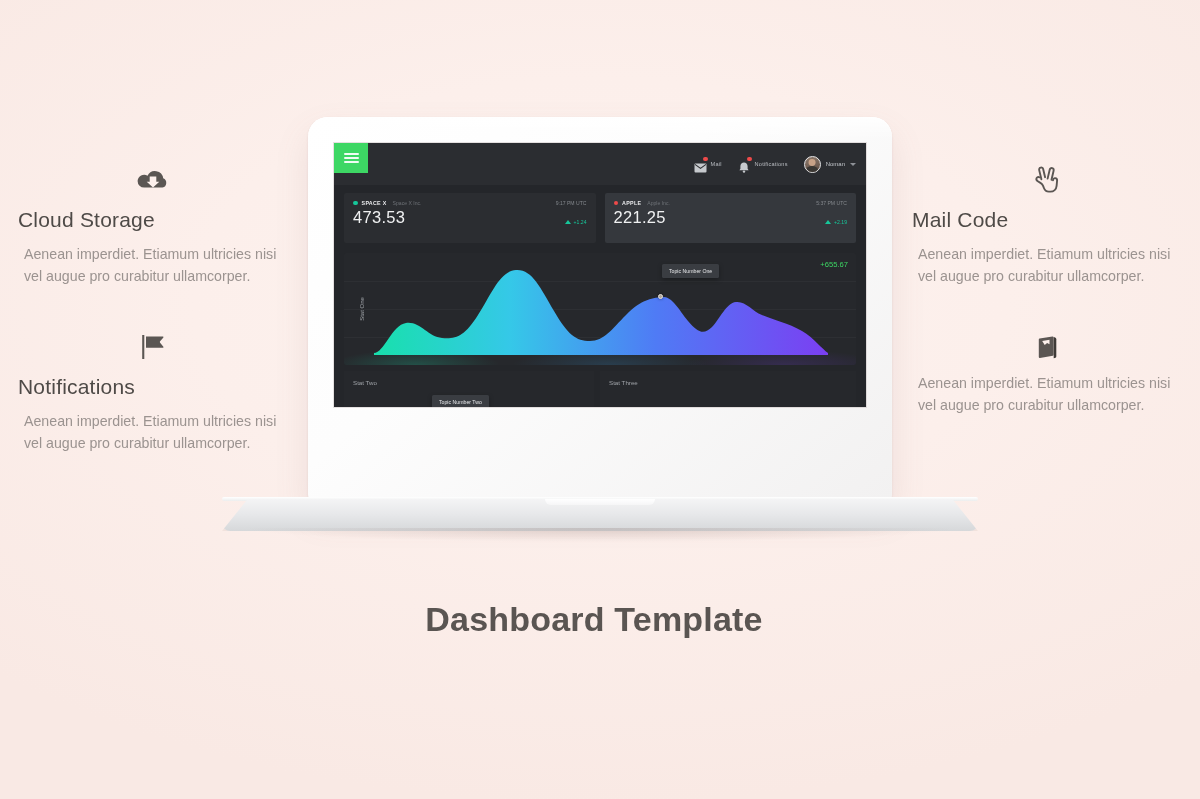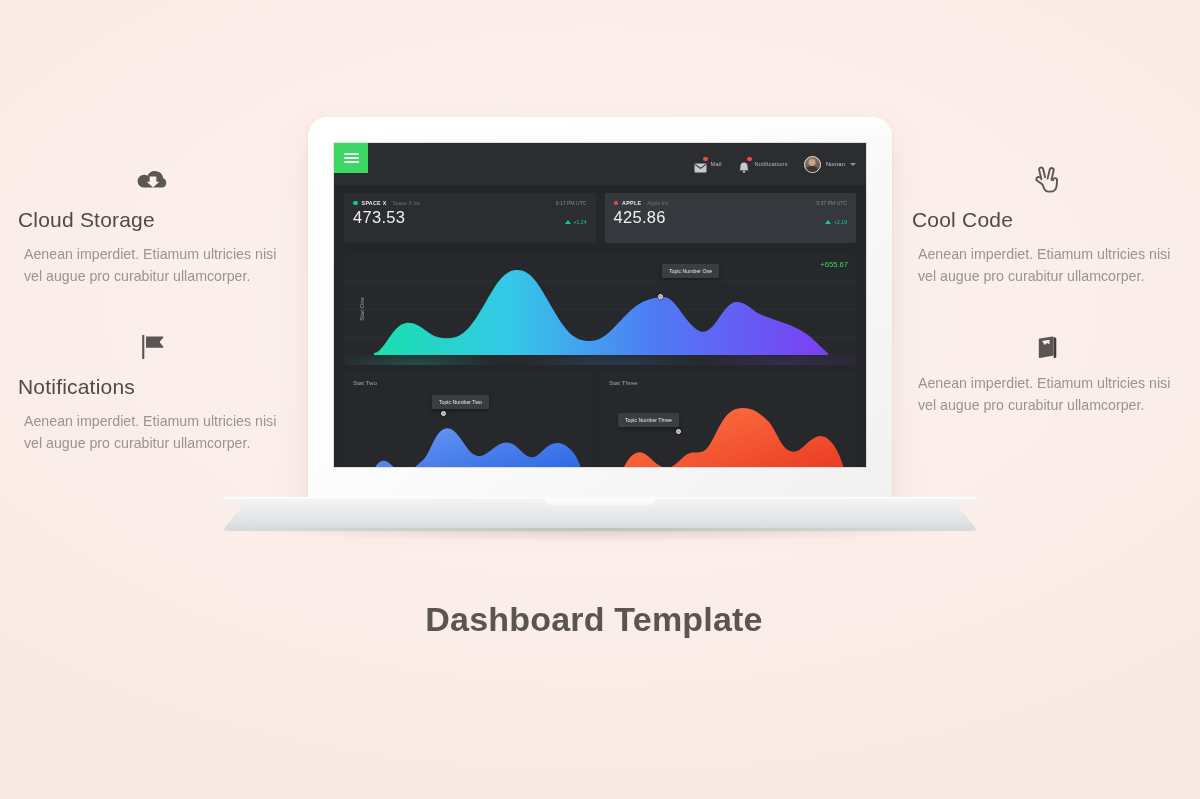--- a/index.html
+++ b/index.html
@@ -55,21 +55,21 @@
       inset 0 1px 1px #fff;
   }
   .lid::after{
     content:""; position:absolute; left:0; top:0; right:0; height:22px;
     border-radius:20px 20px 0 0;
     background:linear-gradient(180deg,rgba(255,255,255,.95),rgba(255,255,255,0));
   }
 
   .screen {
     position:absolute; left:26px; top:26px;
-    width:532px; height:324px;
+    width:532px; height:264px;
     background:#24262a;
     overflow:hidden;
     box-shadow:0 0 0 1px rgba(180,170,168,.35);
   }
 
   .base {
     position:absolute; left:222px; top:499px;
     width:756px; height:32px;
     background:linear-gradient(180deg,#f4f4f5 0%,#e7e8ea 48%,#d6d8da 100%);
     border-radius:3px 3px 8px 8px;
@@ -241,21 +241,21 @@
   <div class="feat feat-right row1">
     <div class="feat-icon">
       <svg width="28" height="30" viewBox="0 0 28 30">
         <g fill="none" stroke="#5b5653" stroke-width="1.9" stroke-linejoin="round" stroke-linecap="round">
           <path d="M8.4 15.3 6.2 6.1c-.3-1.3.4-2.4 1.5-2.6 1.1-.3 2.2.4 2.5 1.7l1.9 8"></path>
           <path d="m14.6 14.6 2.1-8.8c.3-1.3 1.4-2 2.5-1.7 1.1.3 1.7 1.4 1.4 2.7l-2.1 9"></path>
           <path d="M6.5 13.3c-1.3-.6-2.6-.1-3 1-.4 1.1.1 2.2 1.3 2.9l3 1.9c1 .6 1.9 1.7 2.4 3l.7 1.9c.8 2.2 2.7 3.6 4.9 3.6h1.6c3.3 0 5.9-2.5 6.2-5.8l.5-5.3c.1-1.3-.7-2.3-1.9-2.4-1.1-.1-2.1.8-2.2 2.1"></path>
         </g>
       </svg>
     </div>
-    <div class="feat-title">Cool Code</div>
+    <div class="feat-title">Mail Code</div>
     <div class="feat-desc">Aenean imperdiet. Etiamum ultricies nisi vel augue pro curabitur ullamcorper.</div>
   </div>
 
   <div class="feat feat-right row2">
     <div class="feat-icon">
       <svg width="28" height="26" viewBox="0 0 28 26">
         <path fill="#5b5653" d="M6.6 3.4 19.5 1.4c.6-.1 1.1.3 1.1.9v17.5c0 .5-.3.9-.8 1L6.9 22.9c-.6.1-1.1-.3-1.1-.9V4.4c0-.5.3-.9.8-1z"></path>
         <path fill="#fdf0ec" d="m9.2 5.9 7.3-1.1v4.4l-2.4-1.2-2.4 2z"></path>
         <path fill="#3e3a37" d="M21.4 2.2c1.1.2 1.9 1 1.9 2v17c0 .9-.6 1.6-1.5 1.8l-1.1.2V2.1z"></path>
       </svg>
@@ -327,21 +327,21 @@
         </div>
 
         <div class="card active">
           <div class="card-head">
             <span class="tick" style="background:#ef4a4a"></span>
             <span class="sym">APPLE</span>
             <span class="co">Apple Inc.</span>
             <span class="time">5:37 PM UTC</span>
           </div>
           <div class="card-body">
-            <span class="price">425.86</span>
+            <span class="price">221.25</span>
             <span class="chg">
               <span class="arr up"></span>
               <span class="chg-v pos">+2.19</span>
             </span>
           </div>
         </div>
 
       </div>
 
       <div class="panel-main">

